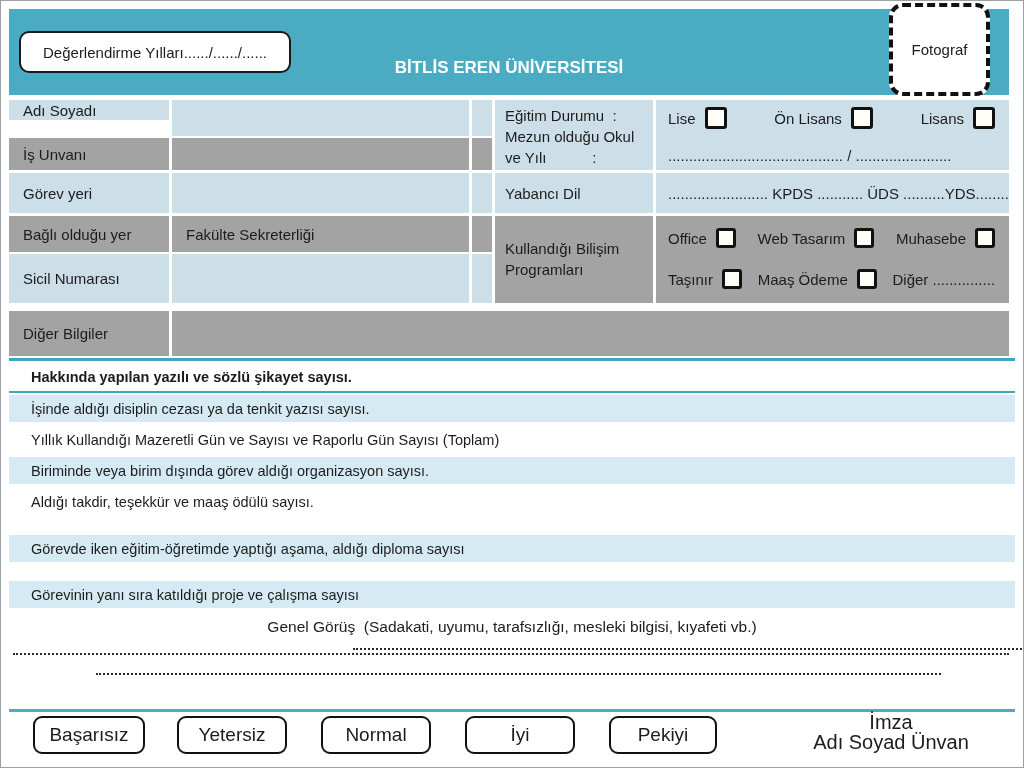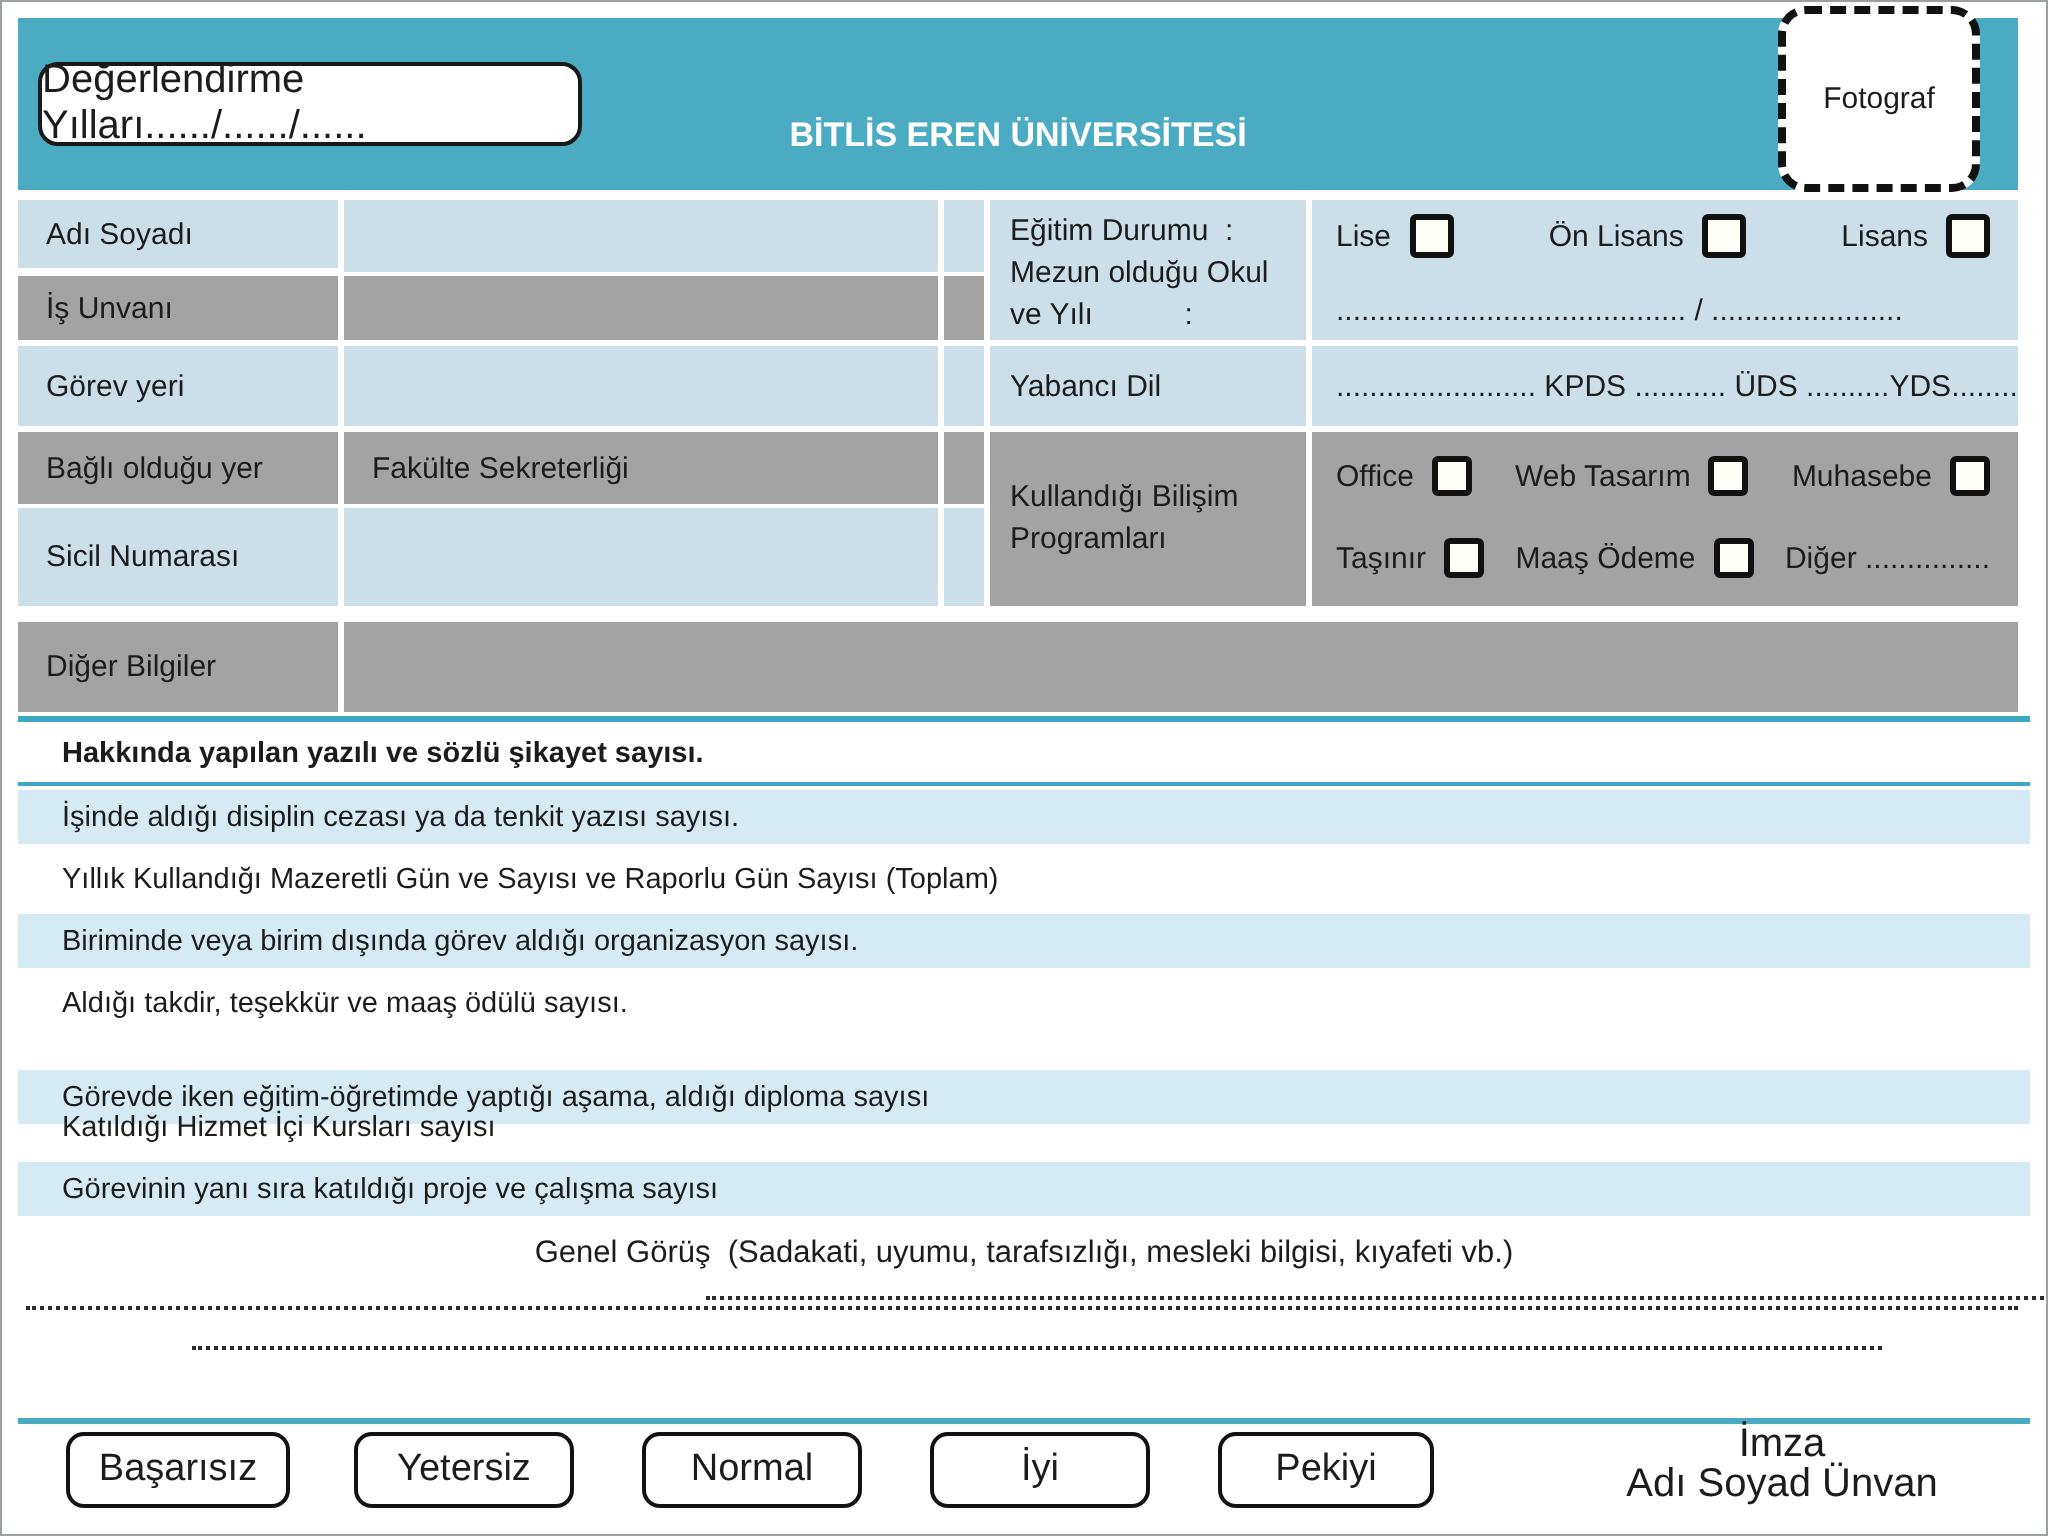--- a/index.html
+++ b/index.html
@@ -10,21 +10,21 @@
   }
   .abs { position:absolute; }
   .pre { white-space:pre-wrap; }
 
   
   .header-band { left:8px; top:8px; width:1000px; height:86px; background:#4aabc3; }
   .title-block { left:8px; top:12px; width:1000px; text-align:center; color:#ffffff;
                  font-weight:bold; font-size:17px; line-height:22px; }
   .eval-box { left:18px; top:30px; width:268px; height:38px; background:#ffffff;
               border:2px solid #1a1a1a; border-radius:10px; display:flex;
-              align-items:center; justify-content:center; font-size:20px; }
+              align-items:center; justify-content:center; font-size:15px; }
   .photo-box { left:888px; top:2px; width:93px; height:85px; background:#ffffff;
                border:4px dashed #111111; border-radius:14px; display:flex;
                align-items:center; justify-content:center; font-size:15px; }
 
   
   .cell { position:absolute; font-size:15px; display:flex; align-items:center; box-sizing:border-box; }
   .cell.lbl { padding-left:14px; }
   .dark  { background:#ccdee8; }
   .light { background:#a3a3a3; }
 
@@ -58,21 +58,21 @@
 
   <div class="abs header-band"></div>
   <div class="abs title-block pre">
     <div>BİTLİS EREN ÜNİVERSİTESİ</div>
     <div>FEN BİLİMLERİ ENSTİTÜSÜ</div>
     <div class="pre">Personel  Tanıtım  ve Değerlendirme Formu</div>
   </div>
   <div class="abs eval-box">Değerlendirme Yılları....../....../......</div>
   <div class="abs photo-box">Fotograf</div>
 
-  <div class="cell lbl dark" style="left:8px; top:99px;  width:160px; height:34px;">Adı Soyadı</div>
+  <div class="cell lbl dark" style="left:8px; top:99px;  width:160px; height:20px;">Adı Soyadı</div>
   <div class="cell lbl light" style="left:8px; top:137px; width:160px; height:32px;">İş Unvanı</div>
   <div class="cell lbl dark" style="left:8px; top:172px; width:160px; height:40px;">Görev yeri</div>
   <div class="cell lbl light" style="left:8px; top:215px; width:160px; height:36px;">Bağlı olduğu yer</div>
   <div class="cell lbl dark" style="left:8px; top:253px; width:160px; height:49px;">Sicil Numarası</div>
 
   <div class="cell dark" style="left:171px; top:99px;  width:297px; height:36px;"></div>
   <div class="cell light" style="left:171px; top:137px; width:297px; height:32px;"></div>
   <div class="cell dark" style="left:171px; top:172px; width:297px; height:40px;"></div>
   <div class="cell light" style="left:171px; top:215px; width:297px; height:36px; padding-left:14px;">Fakülte Sekreterliği</div>
   <div class="cell dark" style="left:171px; top:253px; width:297px; height:49px;"></div>
@@ -147,21 +147,20 @@
 
   <div class="tealline" style="left:8px; top:357px; width:1006px; height:3px;"></div>
   <div class="tealline" style="left:8px; top:390px; width:1006px; height:2px;"></div>
 
   <div class="evalrow boldrow" style="top:362px;">Hakkında yapılan yazılı ve sözlü şikayet sayısı.</div>
   <div class="evalrow blue" style="top:394px;">İşinde aldığı disiplin cezası ya da tenkit yazısı sayısı.</div>
   <div class="evalrow" style="top:425px;">Yıllık Kullandığı Mazeretli Gün ve Sayısı ve Raporlu Gün Sayısı (Toplam)</div>
   <div class="evalrow blue" style="top:456px;">Biriminde veya birim dışında görev aldığı organizasyon sayısı.</div>
   <div class="evalrow" style="top:487px;">Aldığı takdir, teşekkür ve maaş ödülü sayısı.</div>
   <div class="evalrow blue" style="top:534px;">Görevde iken eğitim-öğretimde yaptığı aşama, aldığı diploma sayısı</div>
-  <div class="evalrow" style="top:549px;">Katıldığı Hizmet İçi Kursları sayısı</div>
   <div class="evalrow blue" style="top:580px;">Görevinin yanı sıra katıldığı  proje ve çalışma  sayısı</div>
 
   <div class="abs gg-title pre">Genel Görüş  (Sadakati, uyumu, tarafsızlığı, mesleki bilgisi, kıyafeti vb.)</div>
   <div class="dotline" style="left:12px;  width:996px; top:638px; height:14px;"></div>
   <div class="dotline" style="left:95px;  width:845px; top:658px; height:14px;"></div>
 
   <div class="tealline" style="left:8px; top:708px; width:1006px; height:3px; background:#4aabc3;"></div>
 
   <div class="ratebtn" style="left:32px;  width:108px;">Başarısız</div>
   <div class="ratebtn" style="left:176px; width:106px;">Yetersiz</div>

